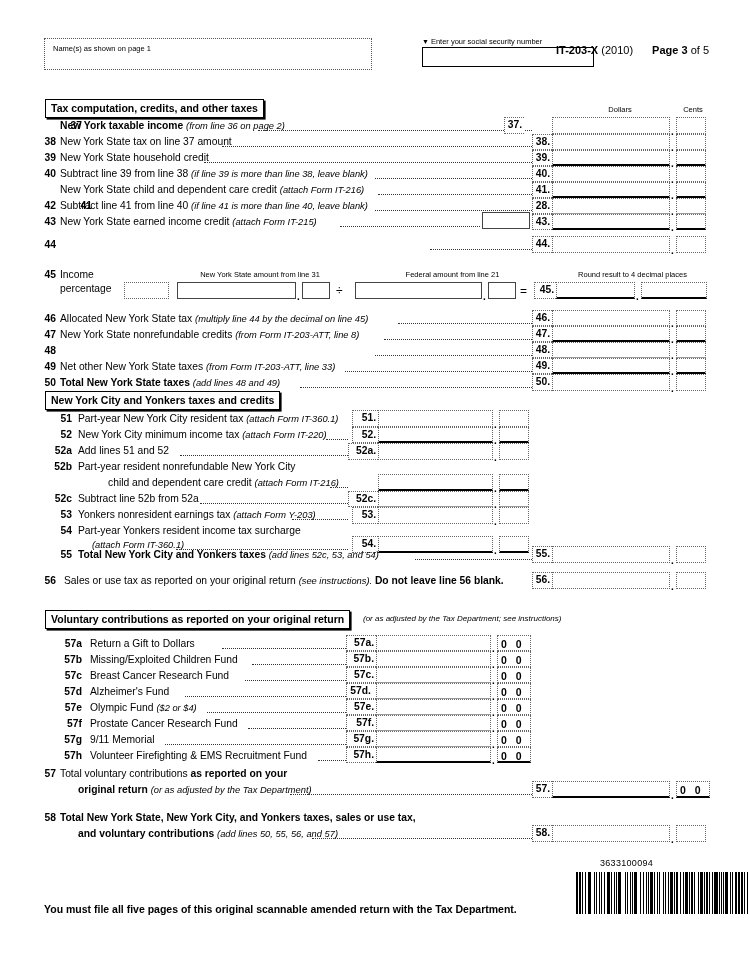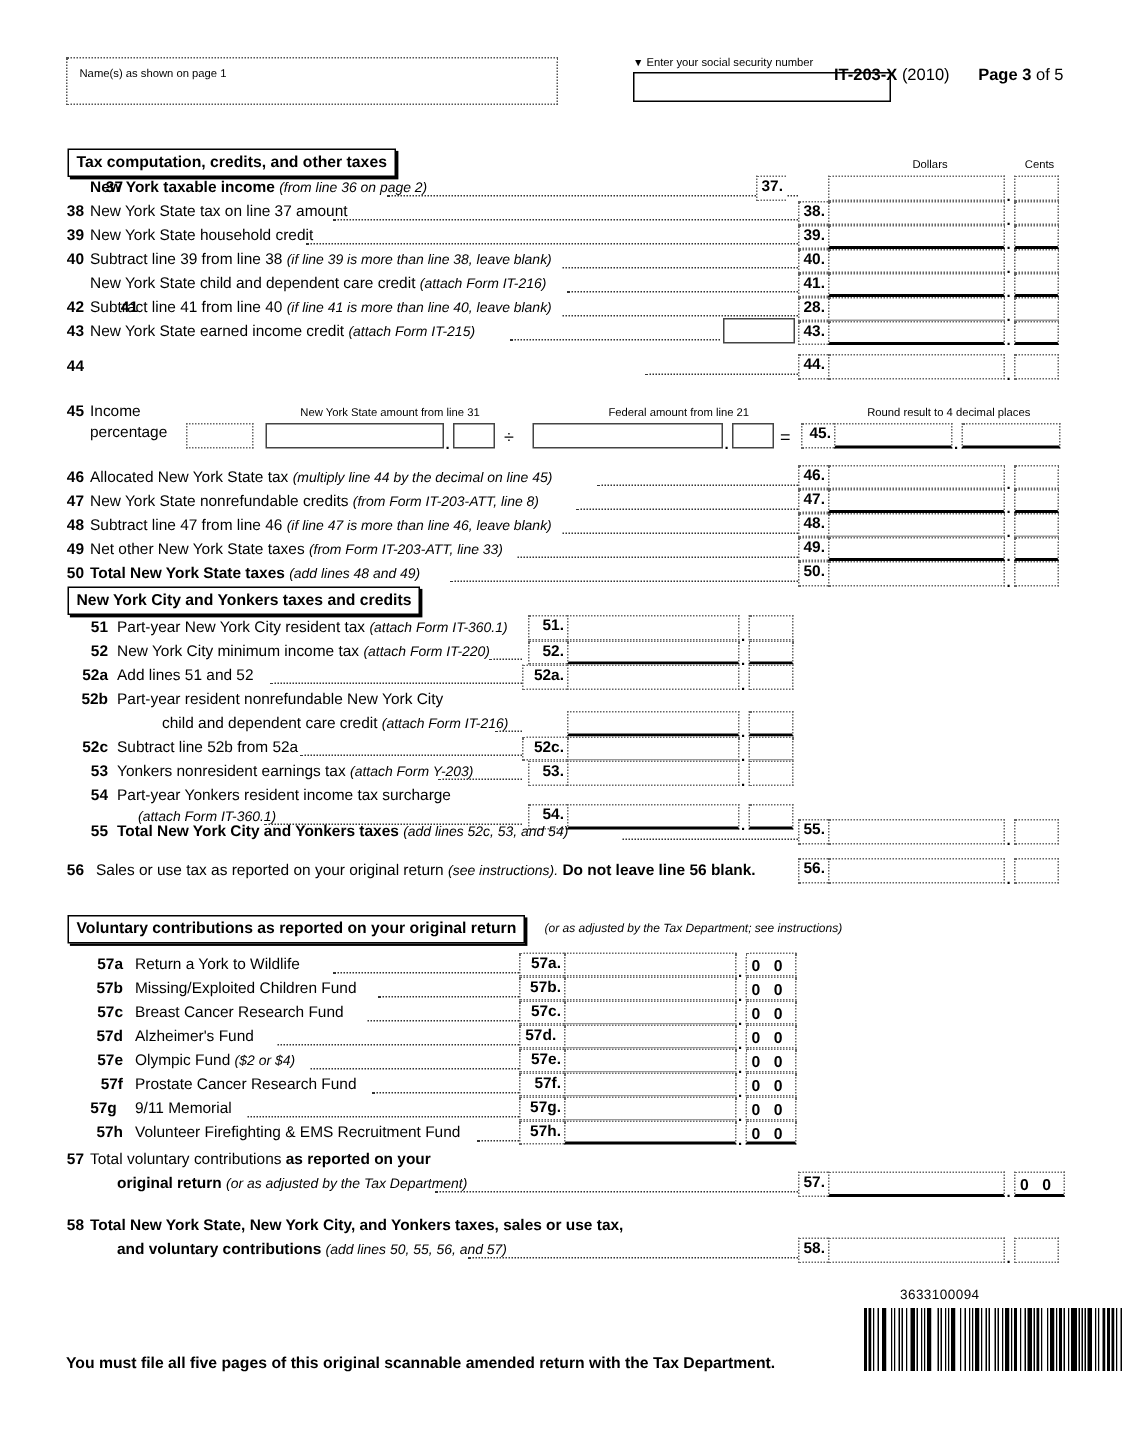--- a/index.html
+++ b/index.html
@@ -220,21 +220,20 @@
 
   <div class="num" style="left:42px; top:329px; width:14px;">47</div>
   <div class="lbl" style="left:60px; top:329px;"><span>New York State nonrefundable credits</span> <i>(from Form IT-203-ATT, line 8)</i></div>
   <div class="dots" style="left:384px; top:339px; width:148px;"></div>
   <div class="bxnum" style="left:532px; top:326px; width:20px; height:16px;">47.</div>
   <div class="bx thickbot" style="left:552px; top:326px; width:118px; height:16px;"></div>
   <div class="dec" style="left:671px; top:335px;">.</div>
   <div class="bx thickbot" style="left:676px; top:326px; width:30px; height:16px;"></div>
 
   <div class="num" style="left:42px; top:345px; width:14px;">48</div>
-  <div class="lbl" style="left:60px; top:345px;"><span>Subtract line 47 from line 46</span> <i>(if line 47 is more than line 46, leave blank)</i></div>
   <div class="dots" style="left:375px; top:355px; width:157px;"></div>
   <div class="bxnum" style="left:532px; top:342px; width:20px; height:16px;">48.</div>
   <div class="bx greybot" style="left:552px; top:342px; width:118px; height:16px;"></div>
   <div class="dec" style="left:671px; top:351px;">.</div>
   <div class="bx greybot" style="left:676px; top:342px; width:30px; height:16px;"></div>
 
   <div class="num" style="left:42px; top:361px; width:14px;">49</div>
   <div class="lbl" style="left:60px; top:361px;"><span>Net other New York State taxes</span> <i>(from Form IT-203-ATT, line 33)</i></div>
   <div class="dots" style="left:345px; top:371px; width:187px;"></div>
   <div class="bxnum" style="left:532px; top:358px; width:20px; height:16px;">49.</div>
@@ -327,21 +326,21 @@
   <div class="lbl" style="left:64px; top:575px;"><span>Sales or use tax as reported on your original return</span> <i>(see instructions).</i> <b>Do not leave line 56 blank.</b></div>
   <div class="bxnum" style="left:532px; top:572px; width:20px; height:17px;">56.</div>
   <div class="bx" style="left:552px; top:572px; width:118px; height:17px;"></div>
   <div class="dec" style="left:671px; top:582px;">.</div>
   <div class="bx" style="left:676px; top:572px; width:30px; height:17px;"></div>
 
   <div class="sechdr" style="left:45px; top:610px;">Voluntary contributions as reported on your original return</div>
   <div class="sechdr-note" style="left:363px; top:614px;">(or as adjusted by the Tax Department; see instructions)</div>
 
   <div class="num" style="left:56px; top:638px; width:26px;">57a</div>
-  <div class="lbl" style="left:90px; top:638px;">Return a York to Wildlife</div>
+  <div class="lbl" style="left:90px; top:638px;">Return a Gift to Dollars</div>
   <div class="dots" style="left:222px; top:648px; width:124px;"></div>
   <div class="bxnum" style="left:346px; top:635px; width:30px; height:16px;">57a.</div>
   <div class="bx" style="left:376px; top:635px; width:115px; height:16px;"></div>
   <div class="dec" style="left:492px; top:644px;">.</div>
   <div class="bx" style="left:497px; top:635px; width:34px; height:16px;"></div>
   <div class="zz" style="left:501px; top:638px;">0 0</div>
 
   <div class="num" style="left:56px; top:654px; width:26px;">57b</div>
   <div class="lbl" style="left:90px; top:654px;">Missing/Exploited Children Fund</div>
   <div class="dots" style="left:252px; top:664px; width:94px;"></div>
@@ -380,21 +379,21 @@
 
   <div class="num" style="left:56px; top:718px; width:26px;">57f</div>
   <div class="lbl" style="left:90px; top:718px;">Prostate Cancer Research Fund</div>
   <div class="dots" style="left:248px; top:728px; width:98px;"></div>
   <div class="bxnum" style="left:346px; top:715px; width:30px; height:16px;">57f.</div>
   <div class="bx greybot" style="left:376px; top:715px; width:115px; height:16px;"></div>
   <div class="dec" style="left:492px; top:724px;">.</div>
   <div class="bx" style="left:497px; top:715px; width:34px; height:16px;"></div>
   <div class="zz" style="left:501px; top:718px;">0 0</div>
 
-  <div class="num" style="left:56px; top:734px; width:26px;text-align:center;">57g</div>
+  <div class="num" style="left:56px; top:734px; width:26px;">57g</div>
   <div class="lbl" style="left:90px; top:734px;">9/11 Memorial</div>
   <div class="dots" style="left:165px; top:744px; width:181px;"></div>
   <div class="bxnum" style="left:346px; top:731px; width:30px; height:16px;">57g.</div>
   <div class="bx greybot" style="left:376px; top:731px; width:115px; height:16px;"></div>
   <div class="dec" style="left:492px; top:740px;">.</div>
   <div class="bx" style="left:497px; top:731px; width:34px; height:16px;"></div>
   <div class="zz" style="left:501px; top:734px;">0 0</div>
 
   <div class="num" style="left:56px; top:750px; width:26px;">57h</div>
   <div class="lbl" style="left:90px; top:750px;">Volunteer Firefighting &amp; EMS Recruitment Fund</div>

